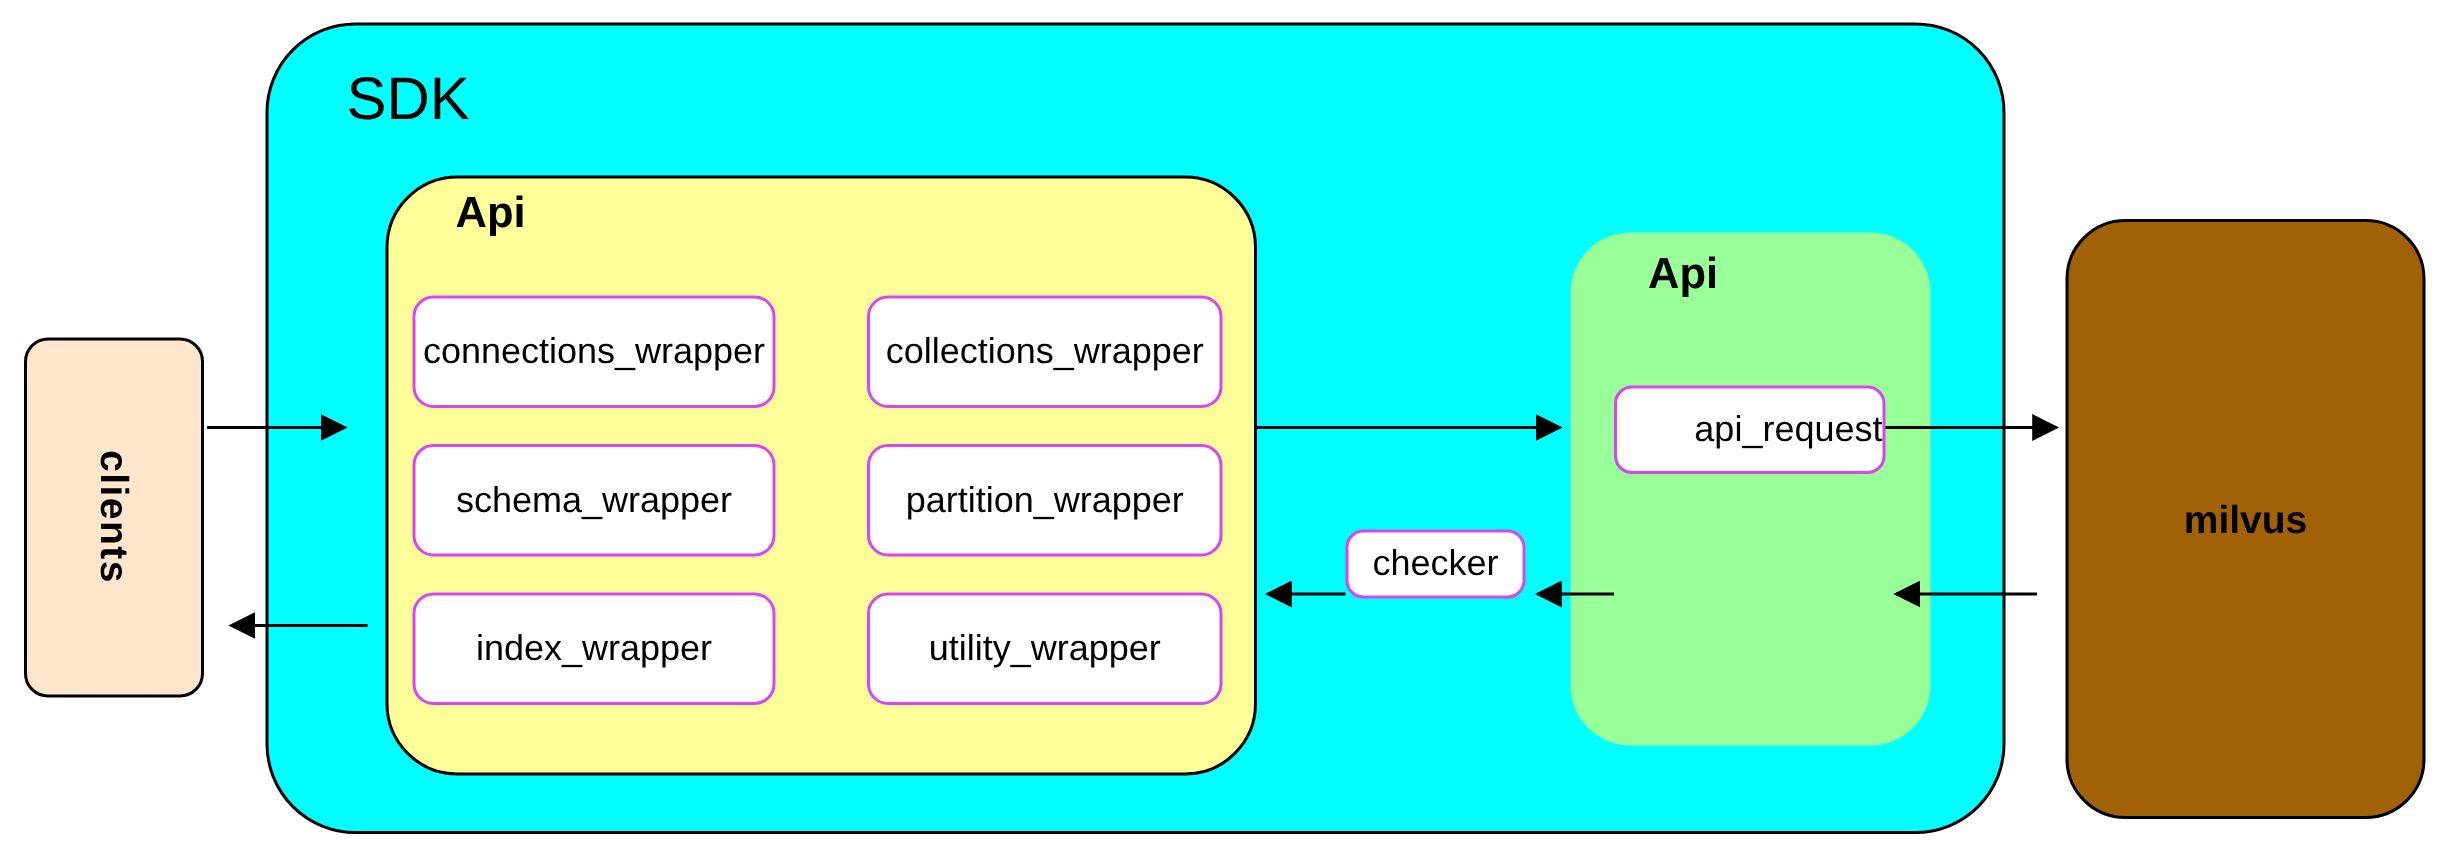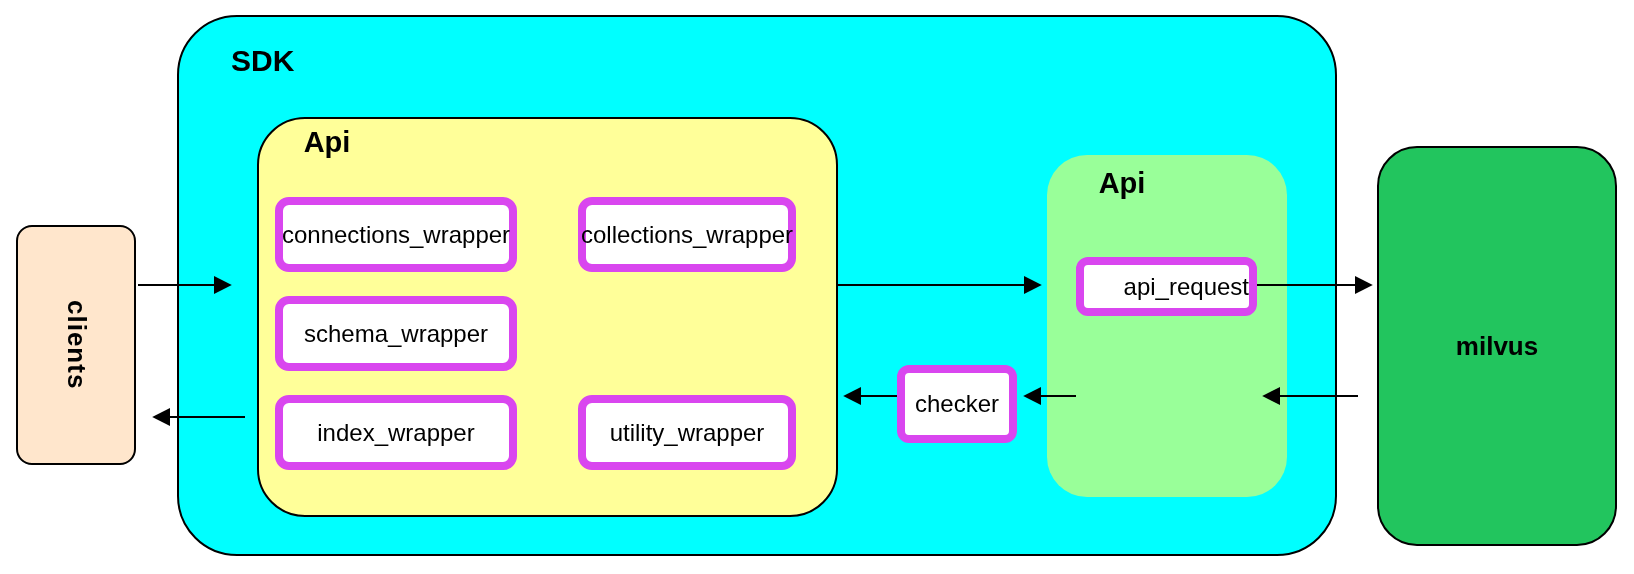--- a/index.html
+++ b/index.html
@@ -13,70 +13,70 @@
   }
   .node{position:absolute;box-sizing:border-box;}
 
   
   .sdk{
     left:177px;top:15px;width:1160px;height:541px;
     background:#00FFFF;border:2px solid #000;border-radius:60px;
   }
   .sdk-label{
     position:absolute;left:52px;top:27px;
-    font-size:30px;font-weight:bold;
+    font-size:40px;font-weight:normal;
   }
   .api-wrapper{
     left:257px;top:117px;width:581px;height:400px;
     background:#FFFF99;border:2px solid #000;border-radius:48px;
   }
   .api-wrapper-label{
     position:absolute;left:8px;top:7px;width:120px;
     font-size:29px;font-weight:bold;line-height:33px;text-align:center;
   }
   .api-gateway{
     left:1047px;top:155px;width:240px;height:342px;
     background:#99FF99;border:none;border-radius:40px;
   }
   .api-gateway-label{
     position:absolute;left:10px;top:12px;width:130px;
     font-size:29px;font-weight:bold;line-height:33px;text-align:center;
   }
 
   
   .white-box{
-    background:#FFFFFF;border:8px solid #d946ef;border-radius:14px;
+    background:#FFFFFF;border:2px solid #d946ef;border-radius:14px;
     display:flex;align-items:center;justify-content:center;
     font-size:24px;
   }
   .wrap-col1{left:275px;width:242px;}
-  .wrap-col2{left:578px;width:218px;}
+  .wrap-col2{left:578px;width:237px;}
   .wrap-row1{top:197px;height:75px;}
   .wrap-row2{top:296px;height:75px;justify-content:center;}
   .wrap-row3{top:395px;height:75px;}
 
   .checker{
-    left:897px;top:365px;width:120px;height:78px;
+    left:897px;top:353px;width:120px;height:46px;
     border-radius:12px;
   }
   .api-request{left:1076px;top:257px;width:181px;height:59px;border-radius:12px;justify-content:flex-end;}
   .api-response{left:1076px;top:365px;width:181px;height:59px;border-radius:12px;}
 
   .clients{
     left:16px;top:225px;width:120px;height:240px;
     background:#FFE6CC;border:2px solid #000;border-radius:16px;
     display:flex;align-items:center;justify-content:center;
   }
   .clients-label{
     writing-mode:vertical-rl;
     font-size:26px;font-weight:bold;letter-spacing:1px;
   }
   .milvus{
     left:1377px;top:146px;width:240px;height:400px;
-    background:#22c55e;border:2px solid #000;border-radius:40px;
+    background:#a16207;border:2px solid #000;border-radius:40px;
     display:flex;align-items:center;justify-content:center;
   }
   .milvus-label{font-size:26px;font-weight:bold;}
 
   .edges{
     position:absolute;left:0;top:0;width:1634px;height:574px;
     pointer-events:none;
   }
   .edges line{stroke:#000;stroke-width:2;}
 </style>
@@ -97,20 +97,23 @@
   </div>
 
   <div class="node white-box wrap-col1 wrap-row1">
     <span>connections_wrapper</span>
   </div>
   <div class="node white-box wrap-col2 wrap-row1">
     <span>collections_wrapper</span>
   </div>
   <div class="node white-box wrap-col1 wrap-row2">
     <span>schema_wrapper</span>
+  </div>
+  <div class="node white-box wrap-col2 wrap-row2">
+    <span>partition_wrapper</span>
   </div>
   <div class="node white-box wrap-col1 wrap-row3">
     <span>index_wrapper</span>
   </div>
   <div class="node white-box wrap-col2 wrap-row3">
     <span>utility_wrapper</span>
   </div>
 
   <div class="node white-box checker">
     <span>checker</span>

